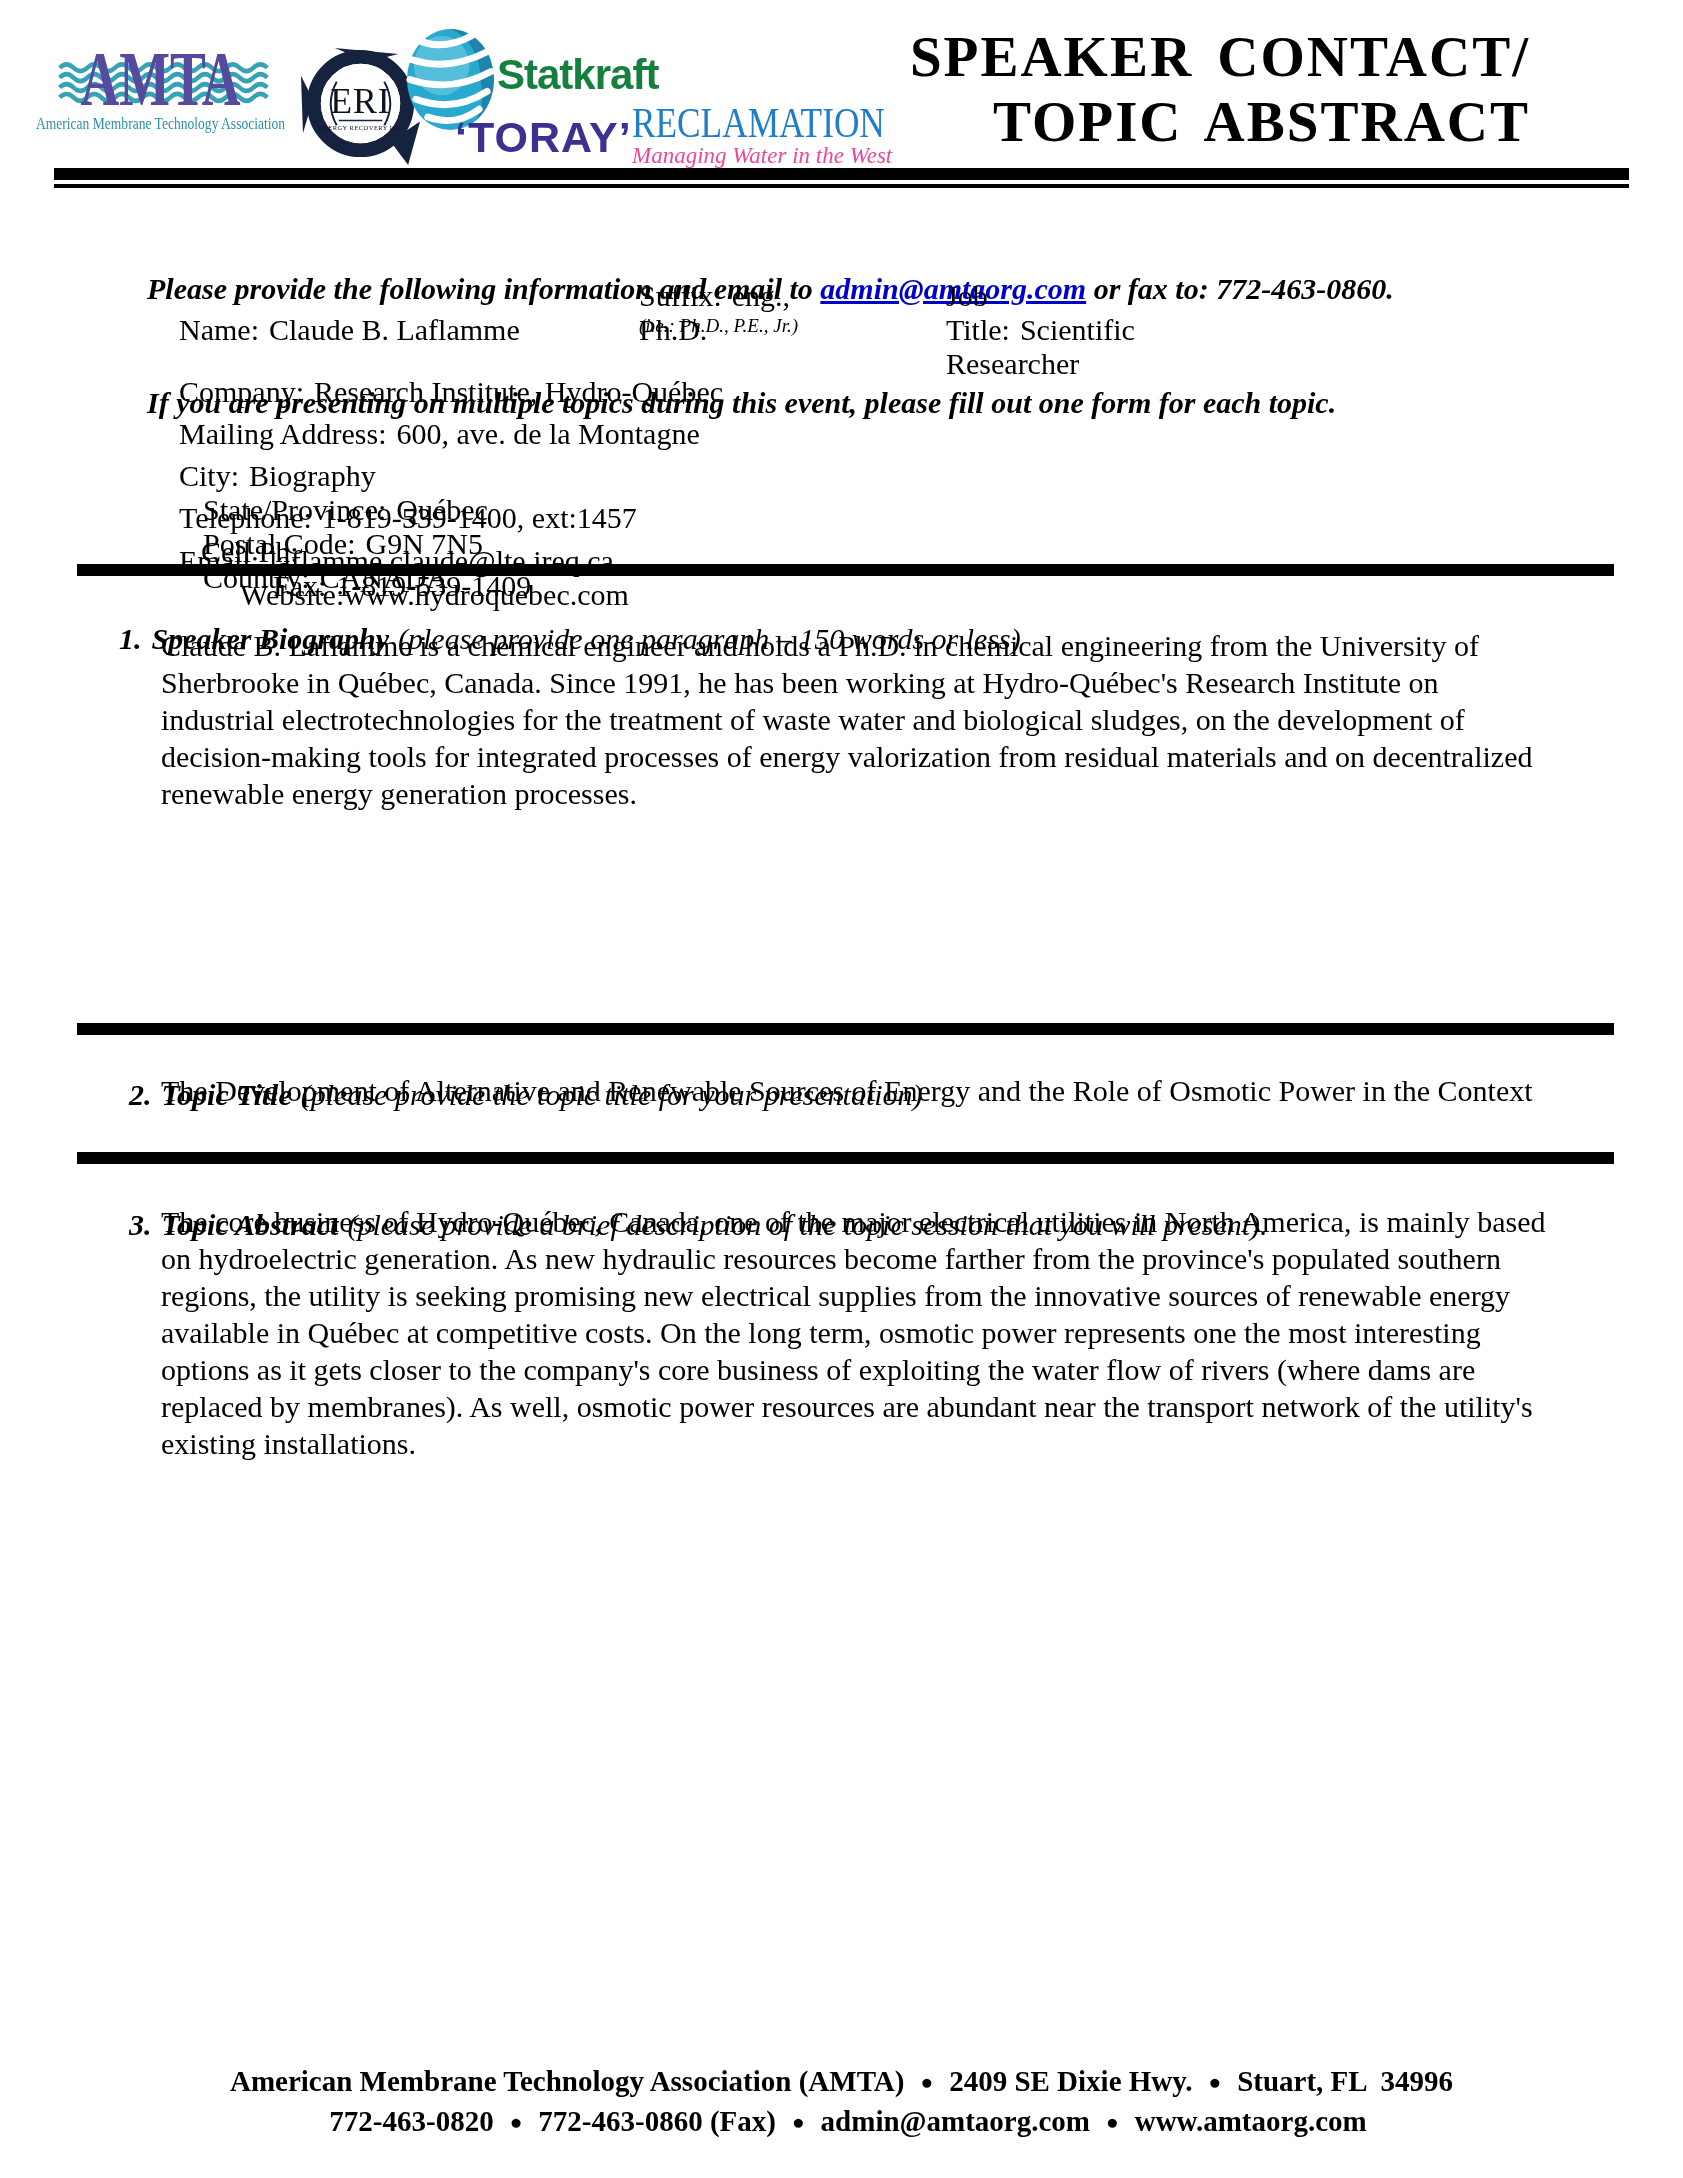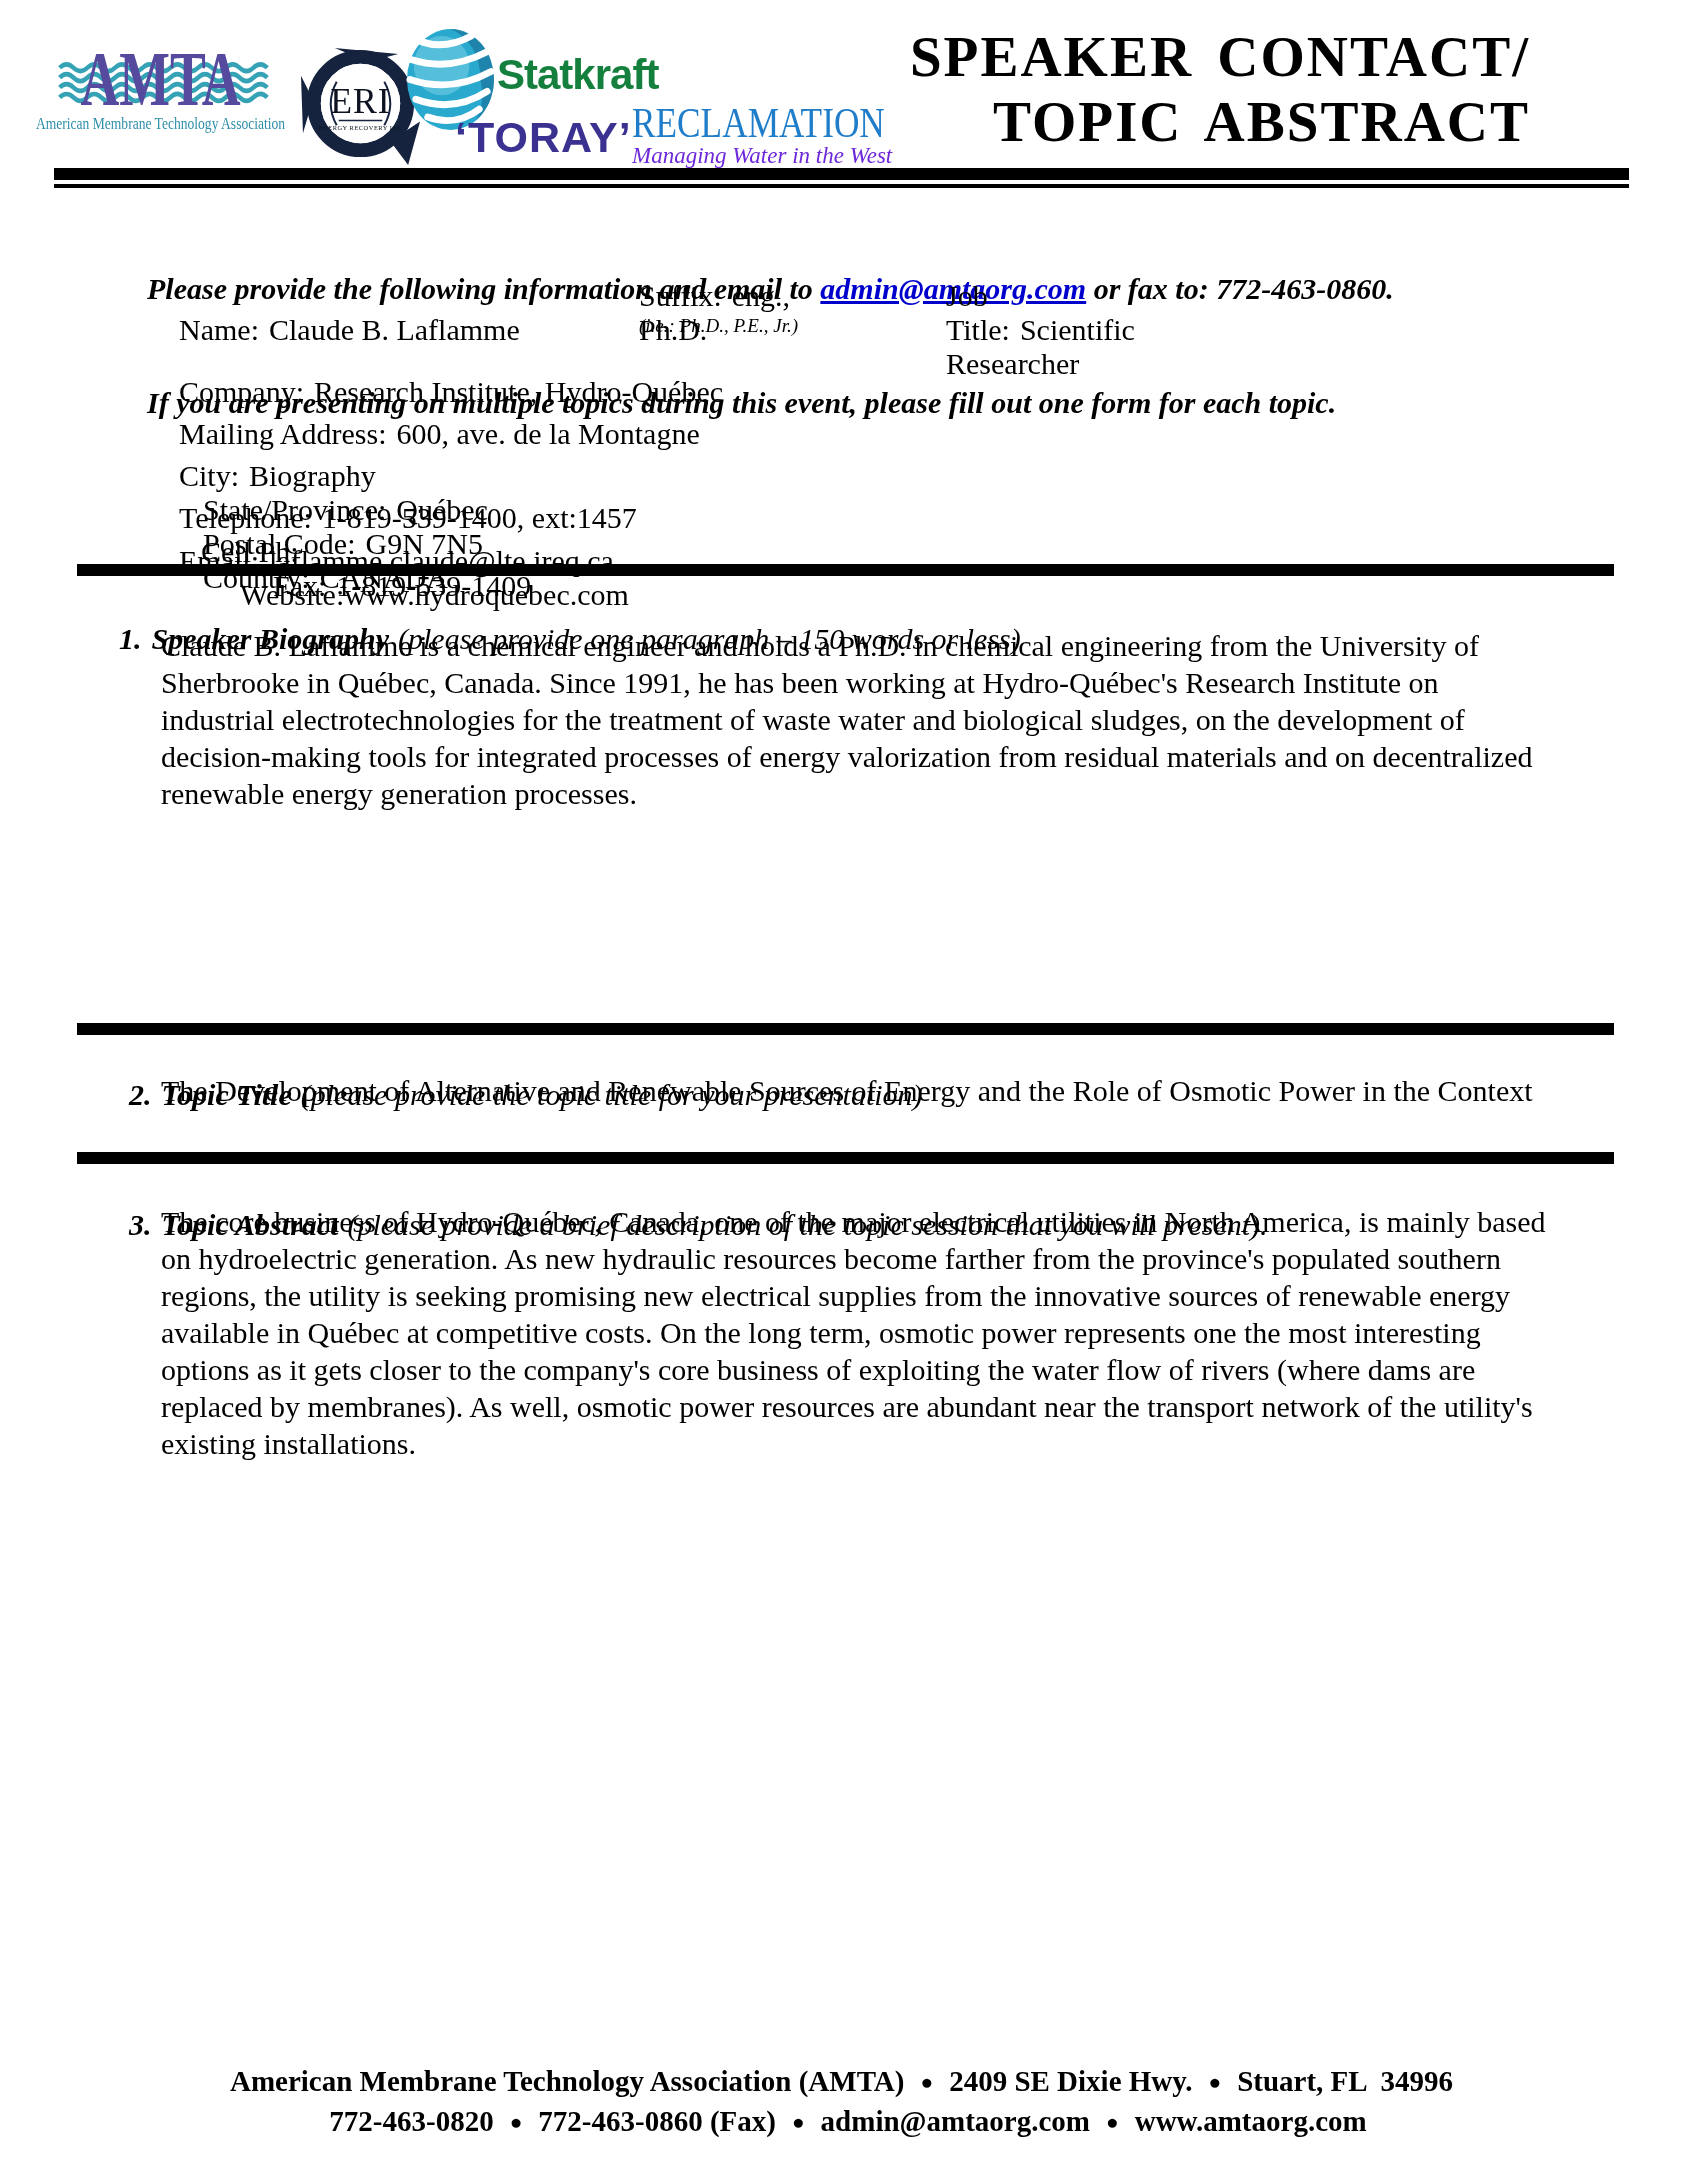--- a/index.html
+++ b/index.html
@@ -30,21 +30,21 @@
     color:#3b3191;
   }
   .reclamation{left:632px;top:99px;width:248px;}
   .reclamation-name{
     font-size:42px;color:#1f7dc9;letter-spacing:0px;
     transform:scaleX(.84);transform-origin:left top;
     white-space:nowrap;
   }
   .reclamation-tag{
     margin-top:-4px;
-    font-style:italic;font-size:23px;color:#6d28d9;
+    font-style:italic;font-size:23px;color:#ec4899;
     text-align:right;white-space:nowrap;
   }
   .doc-title{
     position:absolute;top:24px;right:153px;
     text-align:right;font-weight:bold;font-size:57px;line-height:65px;
     letter-spacing:2px;word-spacing:8px;white-space:nowrap;
   }
   .rule{position:absolute;background:#000;}
   .rule-header-thick{left:54px;right:54px;top:168px;height:12px;}
   .rule-header-thin{left:54px;right:54px;top:184px;height:4px;}

